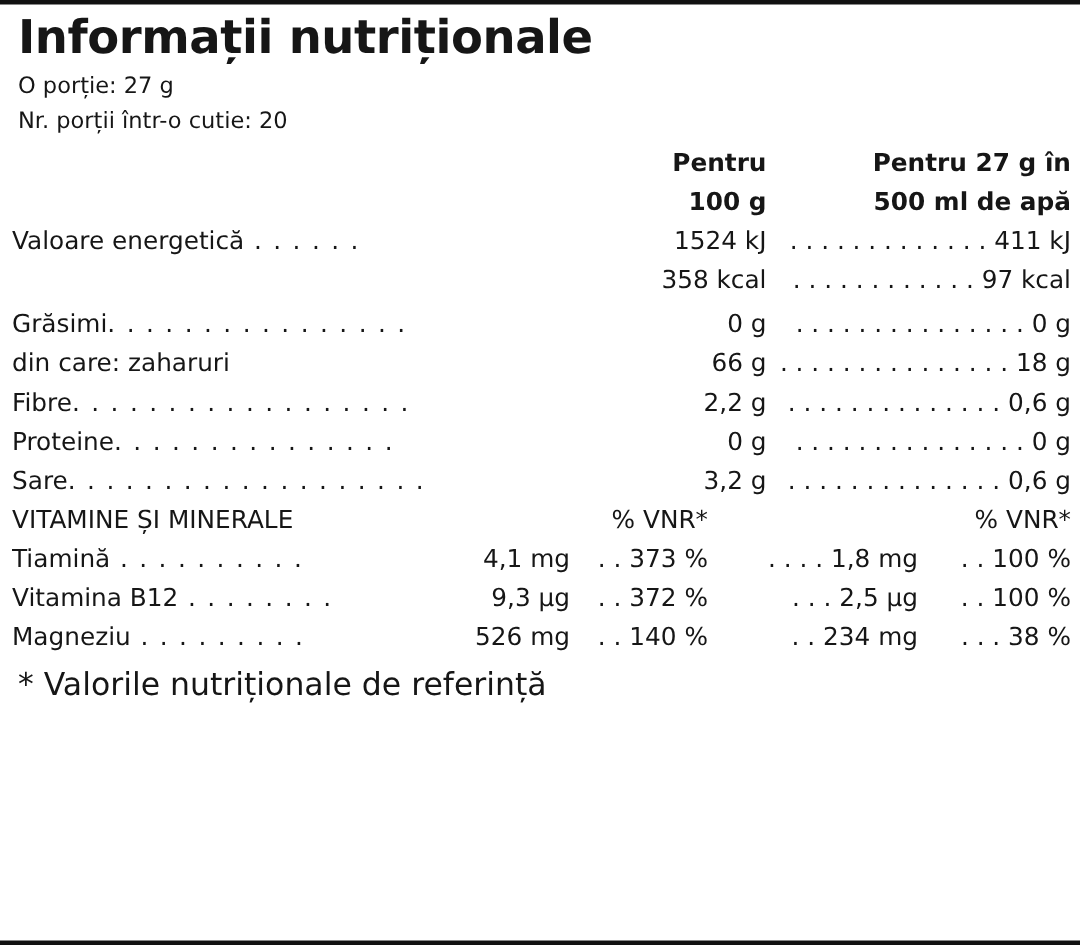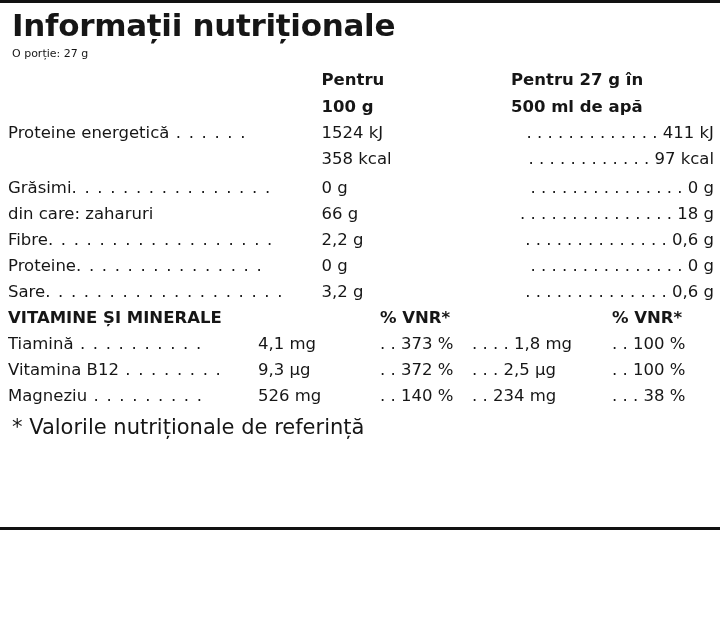--- a/index.html
+++ b/index.html
@@ -9,34 +9,34 @@
   }
   body {
     width: 720px;
     height: 630px;
     font-family: "DejaVu Sans", sans-serif;
     color: #161616;
     overflow: hidden;
   }
   .panel {
     width: 720px;
-    height: 530px;
+    height: 630px;
     box-sizing: border-box;
     padding: 4px 8px 12px 8px;
     position: relative;
   }
   .title {
     font-size: 31px;
     font-weight: bold;
     letter-spacing: -0.3px;
     margin: 4px 0 2px 4px;
     line-height: 1.15;
   }
   .subline {
-    font-size: 11px;
+    font-size: 15px;
     margin: 3px 0 0 4px;
     line-height: 1.35;
   }
   table.nutri {
     width: 706px;
     border-collapse: collapse;
     margin-top: 6px;
     table-layout: fixed;
   }
   table.nutri td {
@@ -45,51 +45,52 @@
     font-size: 16.5px;
     line-height: 1.58;
     white-space: nowrap;
   }
   .col-label { width: 278px; }
   .col-a     { width: 168px; }
   .col-b     { width: 180px; }
 
   .hdr td {
     font-weight: bold;
-    text-align: left;
+    text-align: right;
     font-size: 17px;
     line-height: 1.32;
     padding-bottom: 2px;
   }
   .hdr-a { text-align: center; }
   .hdr-b { text-align: center; margin-top: 20px; }
 
   .lbl {
     text-align: left;
     overflow: hidden;
     position: relative;
   }
   .lbl .dots {
     letter-spacing: 1.2px;
   }
   .val {
+    text-align: right;
     padding-right: 2px;
   }
   .valb {
     text-align: right;
     padding-right: 4px;
   }
   .bold { font-weight: bold; }
   .sep-row td {
     height: 3px;
     line-height: 3px;
     font-size: 0;
   }
   .vitrow td {
-    font-weight: bold;
+    font-weight: normal;
     font-size: 16.5px;
   }
   .footnote {
     font-size: 21px;
     margin: 6px 0 0 4px;
   }
   .dotfill {
     color: #161616;
   }
   .rule-top {
@@ -107,20 +108,21 @@
 </style>
 </head>
 <body>
 
 <div class="panel">
   <div class="rule-top"></div>
 
   <div class="title">Informații nutriționale</div>
 
   <div class="subline">O porție: 27 g</div>
+  <div class="subline">Nr. porții într-o cutie: 20</div>
 
   <table class="nutri">
     <colgroup>
       <col class="col-label">
       <col class="col-a">
       <col class="col-b">
     </colgroup>
     <tbody>
       <tr class="hdr">
         <td></td>
@@ -128,21 +130,21 @@
           <div>Pentru</div>
           <div>100 g</div>
         </td>
         <td class="hdr-b">
           <div>Pentru 27 g în</div>
           <div>500 ml de apă</div>
         </td>
       </tr>
 
       <tr>
-        <td class="lbl"><span>Proteine energetică</span><span class="dots dotfill"> . . . . . .</span></td>
+        <td class="lbl"><span>Valoare energetică</span><span class="dots dotfill"> . . . . . .</span></td>
         <td class="val"><span>1524 kJ</span></td>
         <td class="valb"><span class="dots dotfill">. . . . . . . . . . . . .</span> <span>411 kJ</span></td>
       </tr>
 
       <tr>
         <td class="lbl"><span></span><span class="dots dotfill"></span></td>
         <td class="val"><span>358 kcal</span></td>
         <td class="valb"><span class="dots dotfill">. . . . . . . . . . . .</span> <span>97 kcal</span></td>
       </tr>
 

